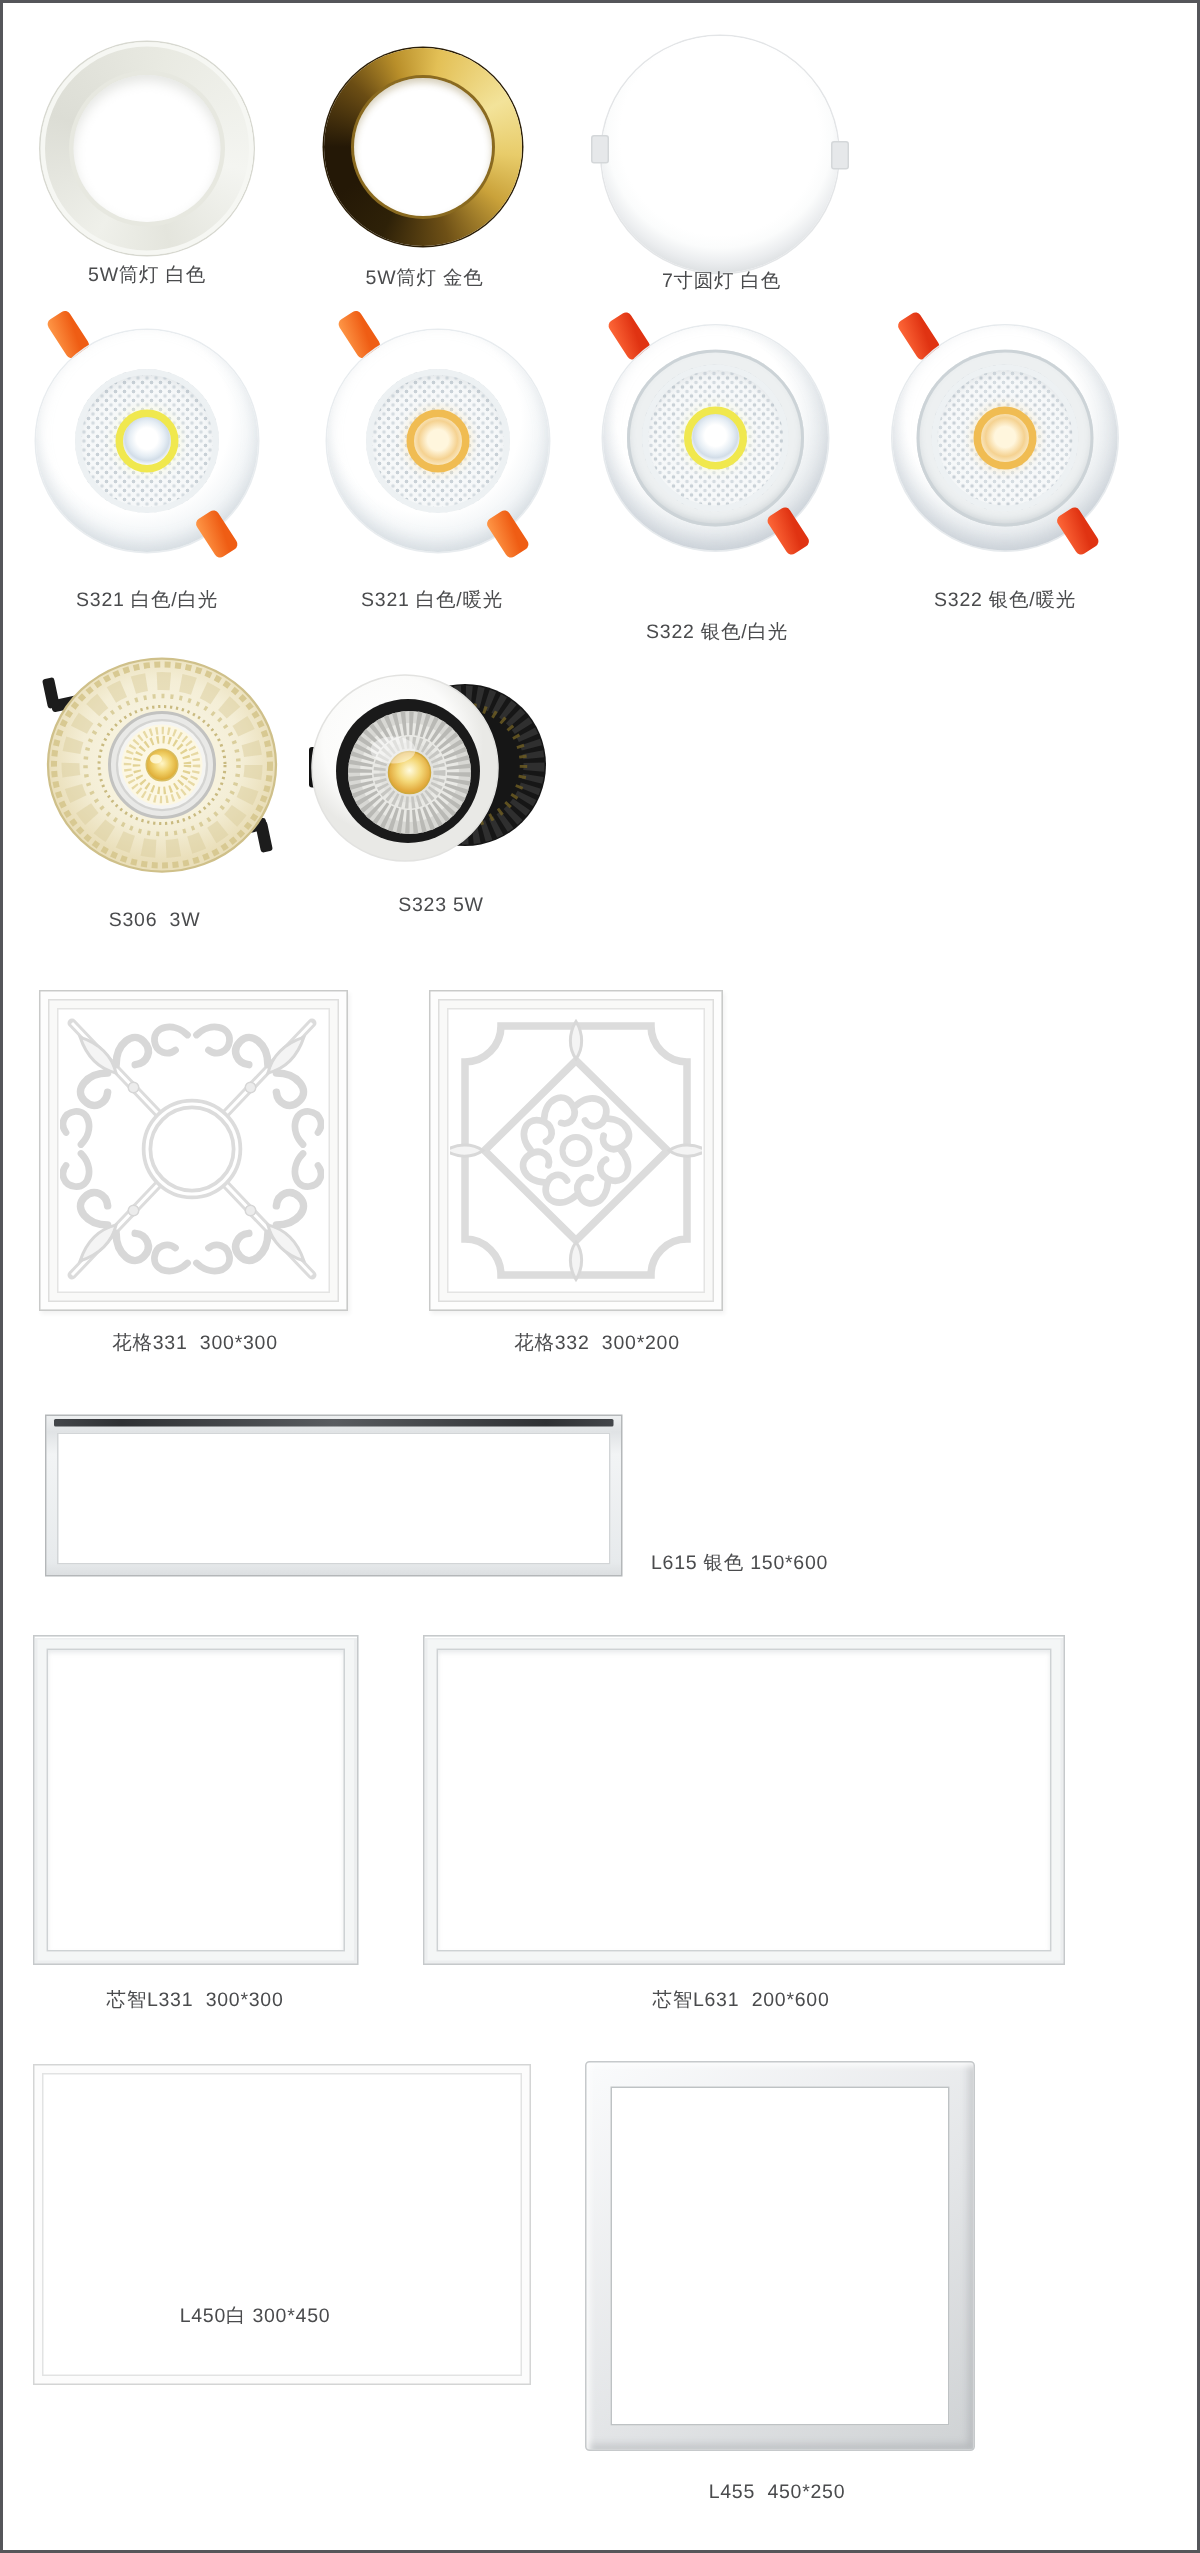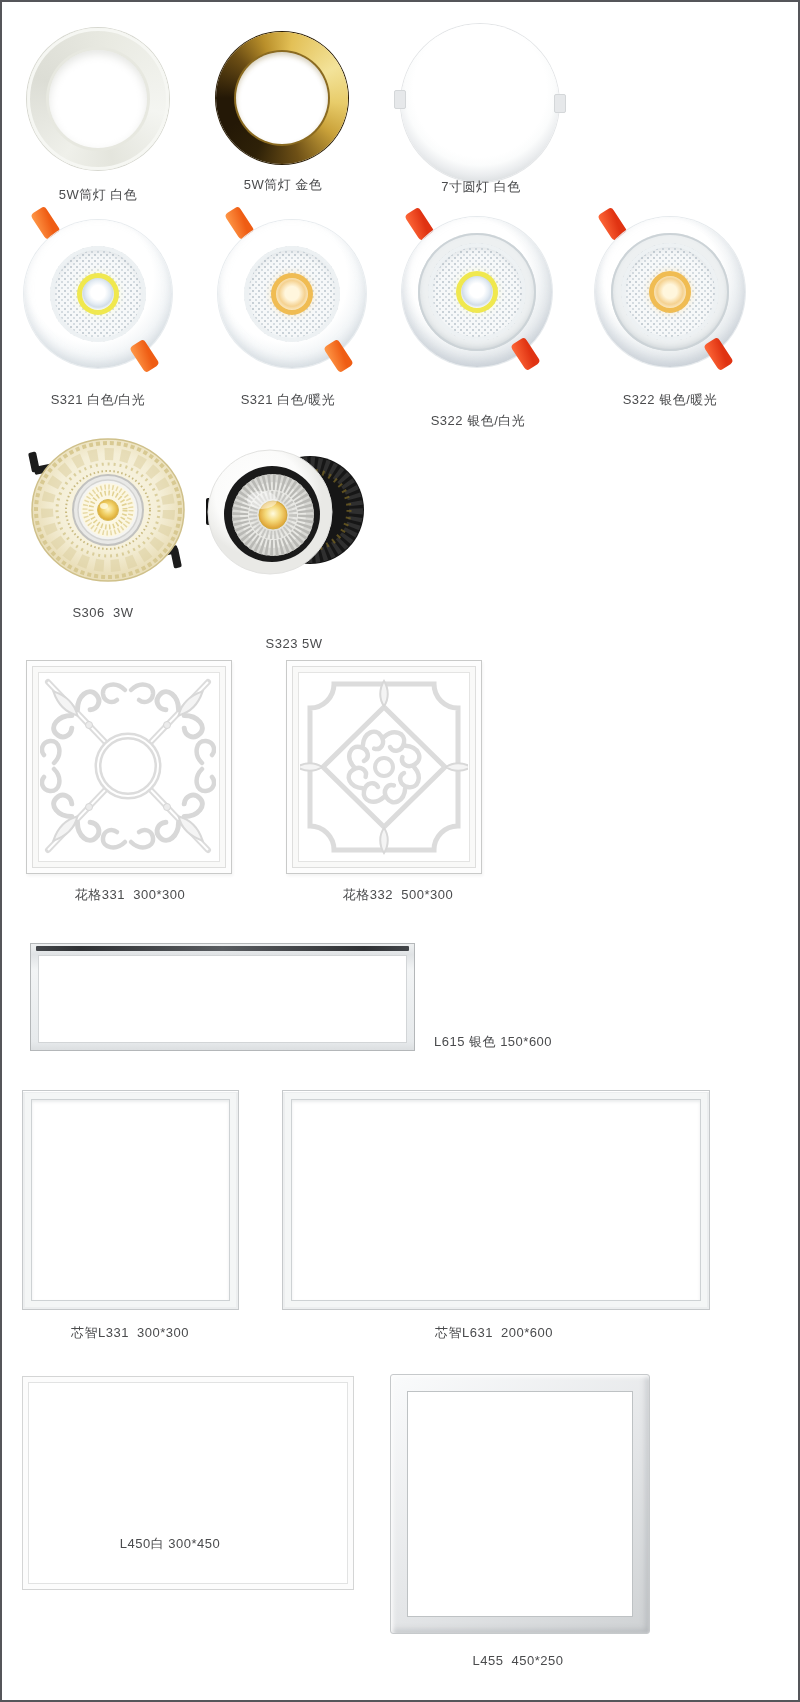--- a/index.html
+++ b/index.html
@@ -132,21 +132,21 @@
     <div class="ring ring-gold">
         <div class="hole"></div>
       </div>
   </div>
   <div class="prod" style="left:399px;top:22px;width:158px;height:158px">
     <div class="round-panel">
       <div class="tab" style="left:-7px;top:66px"></div>
       <div class="tab" style="right:-7px;top:70px"></div>
     </div>
   </div>
-  <div class="label" style="left:96px;top:184px">5W筒灯 白色</div>
+  <div class="label" style="left:96px;top:172px">5W筒灯 白色</div>
   <div class="label" style="left:281px;top:174px">5W筒灯 金色</div>
   <div class="label" style="left:479px;top:176px">7寸圆灯 白色</div>
 
   <div class="prod" style="left:21px;top:206px;width:150px;height:170px">
     <div class="clip o1" style="left:14px;top:0"></div>
     <div class="dl-body s321">
       <div class="dl-recess r96">
           <div class="dl-led cool"></div>
         </div>
     </div>
@@ -245,21 +245,21 @@
       <circle cx="64" cy="64" r="62" fill="url(#face323)" stroke="#e2e2e0" stroke-width="1"></circle>
       <circle cx="66" cy="66" r="48" fill="#1a1a1a"></circle>
       <circle cx="67" cy="67" r="41" fill="#d8d8d4"></circle>
       <circle cx="67" cy="67" r="33" fill="#e9e9e5" stroke="#b9b9b5" stroke-width="16" stroke-dasharray="2.5 2.2"></circle>
       <circle cx="67" cy="67" r="20" fill="#e2e2de" stroke="#c6c6c2" stroke-width="8" stroke-dasharray="2 2"></circle>
       <circle cx="67" cy="67" r="14" fill="url(#cob323)" stroke="#d0a83c" stroke-width="1"></circle>
       <ellipse cx="56" cy="52" rx="15" ry="9" fill="#ffffff" opacity=".45"></ellipse>
     </svg>
   </div>
   <div class="label" style="left:101px;top:603px">S306  3W</div>
-  <div class="label" style="left:292px;top:634px">S323 5W</div>
+  <div class="label" style="left:292px;top:593px">S323 5W</div>
 
   <div class="grille" style="left:24px;top:658px;width:204px;height:212px">
     <svg width="176" height="184" viewBox="0 0 176 184">
       <defs>
         <g id="fl331">
           <path d="M0,2 C-6,-8 -6,-20 0,-32 C6,-20 6,-8 0,2 Z" fill="#f4f4f4" stroke="#d8d8d8" stroke-width="2"></path>
           <path d="M-4,-2 C-14,-12 -28,-10 -28,0 C-28,9 -19,12 -13,7" fill="none" stroke="#d8d8d8" stroke-width="5" stroke-linecap="round"></path>
           <path d="M4,-2 C14,-12 28,-10 28,0 C28,9 19,12 13,7" fill="none" stroke="#d8d8d8" stroke-width="5" stroke-linecap="round"></path>
         </g>
         <g id="dc331">
@@ -308,21 +308,21 @@
       <use href="#c332" transform="translate(84,93) rotate(225)"></use>
       <use href="#c332" transform="translate(84,93) rotate(270)"></use>
       <use href="#c332" transform="translate(84,93) rotate(315)"></use>
       <use href="#p332" transform="translate(84,32)"></use>
       <use href="#p332" transform="translate(146,93) rotate(90)"></use>
       <use href="#p332" transform="translate(84,154) rotate(180)"></use>
       <use href="#p332" transform="translate(22,93) rotate(270)"></use>
     </svg>
   </div>
   <div class="label" style="left:128px;top:884px">花格331  300*300</div>
-  <div class="label" style="left:396px;top:884px">花格332  500*300</div>
+  <div class="label" style="left:396px;top:884px">花格332  300*200</div>
 
   <div class="panel p-l615" style="left:28px;top:941px;width:385px;height:108px">
     <div class="dark-strip"></div>
     <div class="inner"></div>
   </div>
   <div class="label left" style="left:432px;top:1031px">L615 银色 150*600</div>
 
   <div class="panel p-xz" style="left:20px;top:1088px;width:217px;height:220px">
     <div class="inner"></div>
   </div>

